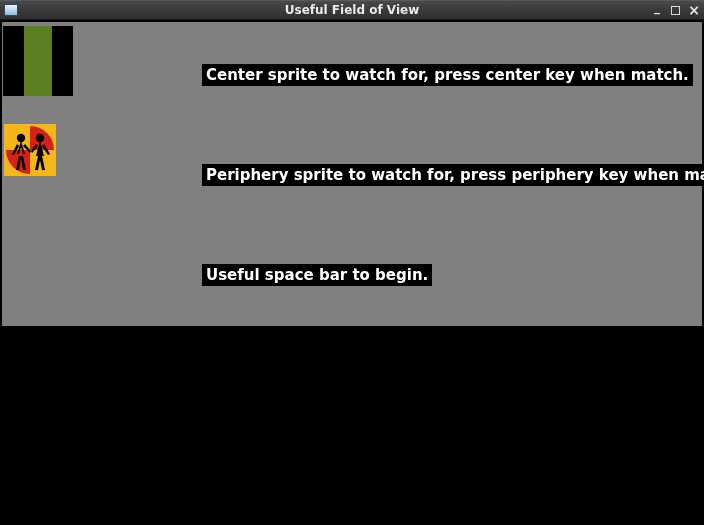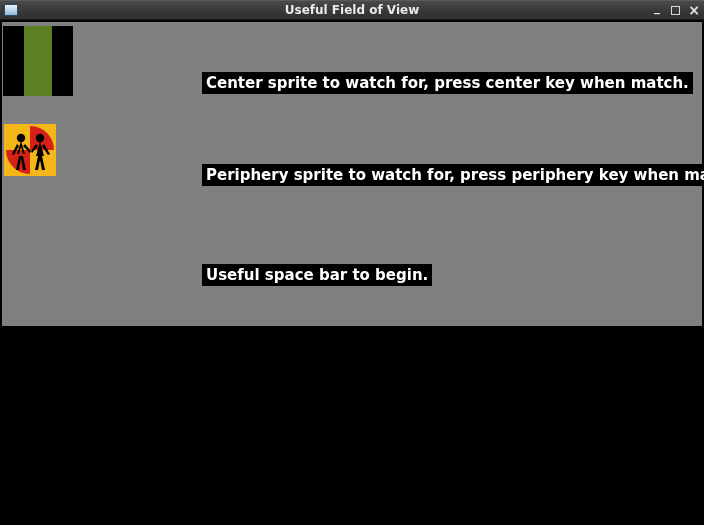--- a/index.html
+++ b/index.html
@@ -107,21 +107,21 @@
 
   <div class="client">
 
     <div class="row" style="top:4px;">
       <div class="sprite-cell">
         <div class="sprite1-wrap">
           <div class="sprite1-bar"></div>
         </div>
       </div>
     </div>
-    <div class="label" style="top:50px;">Center sprite to watch for, press center key when match.</div>
+    <div class="label" style="top:42px;">Center sprite to watch for, press center key when match.</div>
 
     <div class="row" style="top:102px;">
       <div class="sprite-cell" style="width:56px; justify-content:flex-start; padding-left:2px;">
         <div class="sprite2">
           <svg viewBox="0 0 52 52" width="52" height="52">
             <rect x="0" y="0" width="52" height="52" fill="#f4b618"></rect>
             <path d="M26 2 A24 24 0 0 1 50 26 L26 26 Z" fill="#d62118"></path>
             <path d="M26 2 A24 24 0 0 0 2 26 L26 26 Z" fill="#f4b618"></path>
             <path d="M2 26 A24 24 0 0 0 26 50 L26 26 Z" fill="#d62118"></path>
 

